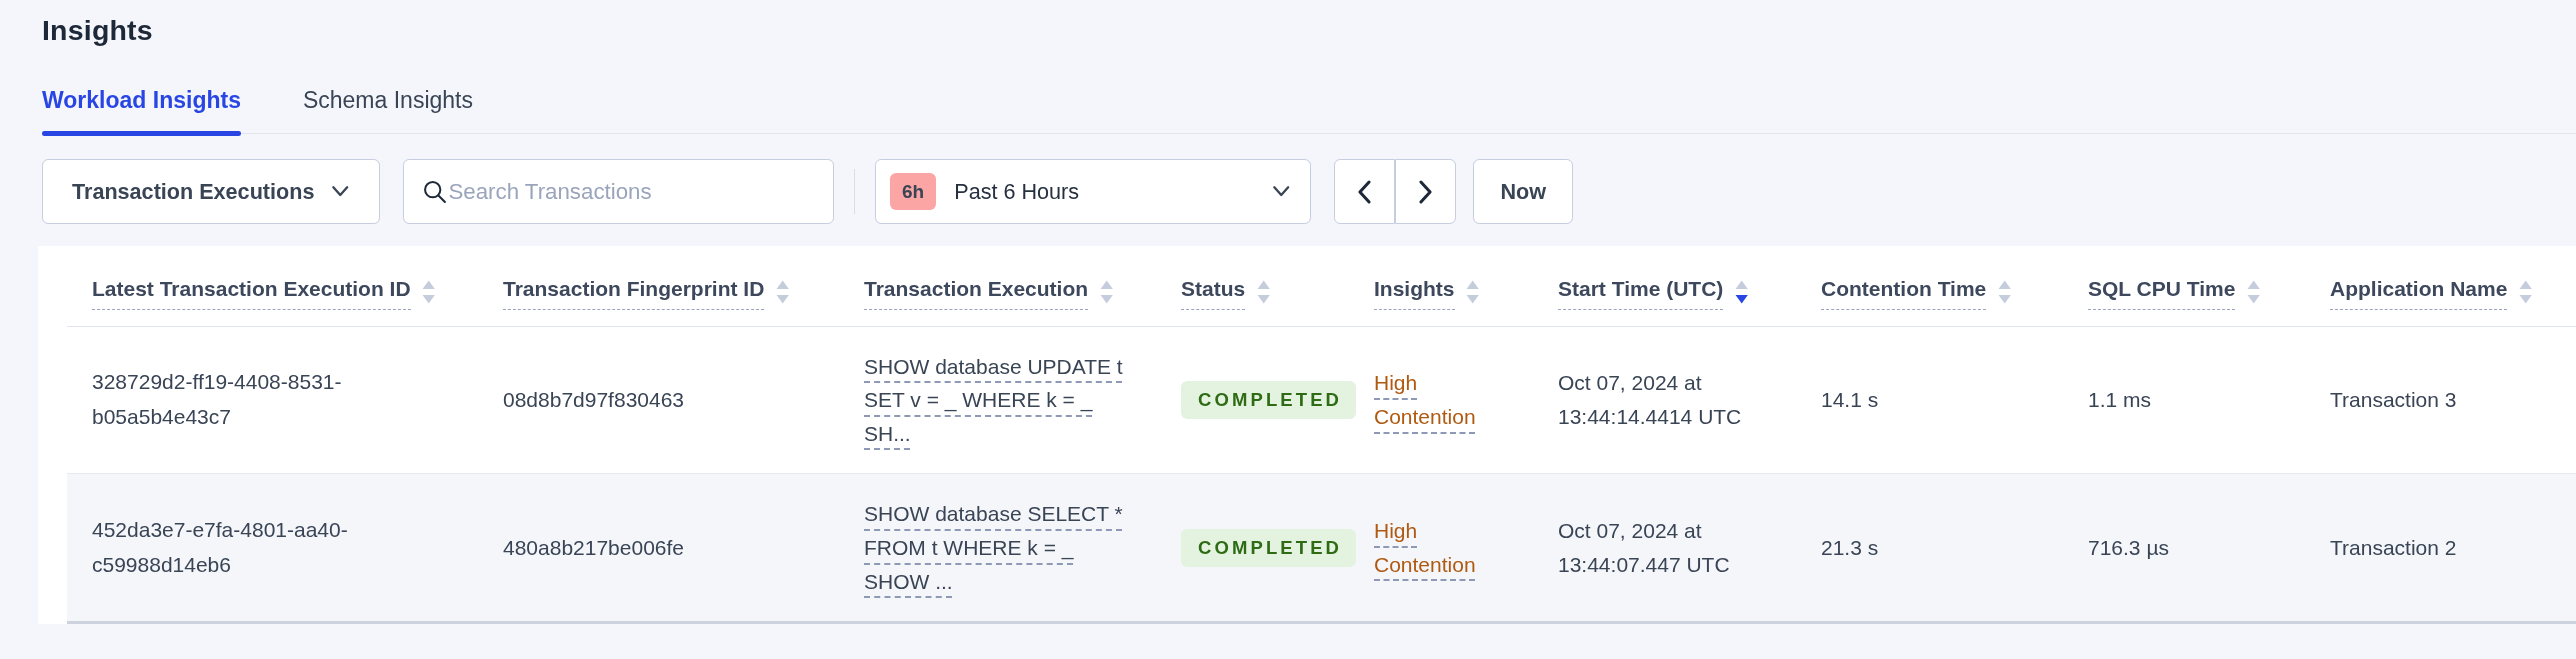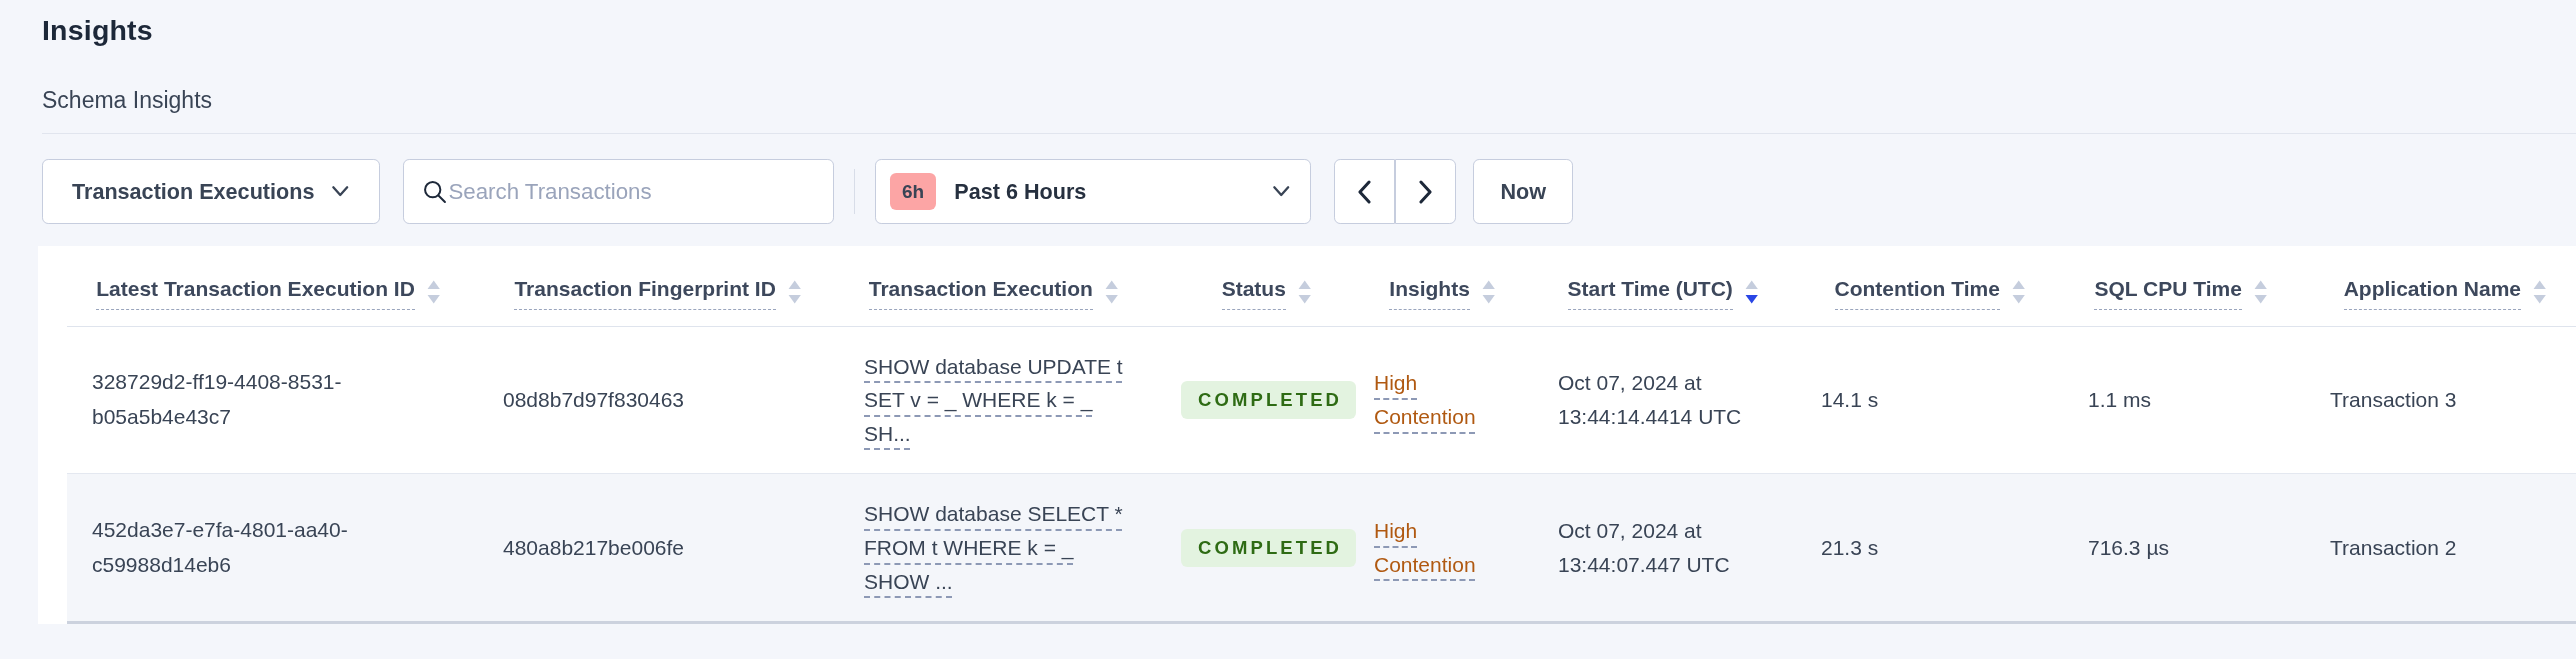--- a/index.html
+++ b/index.html
@@ -55,21 +55,21 @@
   .v-divider { width:1.5px; height:45px; background:#d8dde8; margin:0 20px; }
 
   .timepicker {
     width:436px; height:65px; background:#fff; border:1.5px solid #c6cdde; border-radius:6.2px;
     display:flex; align-items:center; padding:0 20px 0 14px; gap:18.5px; cursor:pointer;
   }
   .time-chip {
     background:#fca5a5; color:#394455; border-radius:6.2px;
     font-size:19px; font-weight:700; padding:7.7px 11.6px;
   }
-  .time-label { font-size:21.6px; font-weight:700; color:#26303f; flex:1; }
+  .time-label { font-size:21.6px; font-weight:400; color:#26303f; flex:1; }
 
   .range-arrows { display:flex; margin-left:23px; }
   .arrow-btn {
     width:61px; height:65px; background:#fff; border:1.5px solid #c6cdde;
     display:flex; align-items:center; justify-content:center; cursor:pointer;
   }
   .arrow-btn.prev { border-radius:6.2px 0 0 6.2px; border-right-width:0.8px; }
   .arrow-btn.next { border-radius:0 6.2px 6.2px 0; border-left-width:0.8px; }
   .arrow-btn svg polyline { fill:none; stroke:#1d2839; stroke-width:4; stroke-linecap:round; stroke-linejoin:round; }
 
@@ -84,21 +84,21 @@
   }
   table { border-collapse:collapse; width:100%; table-layout:fixed; }
   col.c1{width:411px} col.c2{width:361px} col.c3{width:317px} col.c4{width:193px}
   col.c5{width:184px} col.c6{width:263px} col.c7{width:267px} col.c8{width:242px}
 
   thead th {
     text-align:left; font-size:21px; font-weight:700; color:#3d485c;
     padding:20px 15.4px 15.4px 25px; border-bottom:1.5px solid #dfe4ed; cursor:pointer;
     vertical-align:top;
   }
-  .th-inner { display:flex; align-items:flex-start; justify-content:flex-end; padding-right:21.6px; }
+  .th-inner { display:flex; align-items:flex-start; justify-content:flex-start; padding-right:21.6px; }
   .th-label { border-bottom:1.5px dashed #9aa5bd; padding-bottom:7.7px; line-height:1.2; }
   .sort-icon { flex:0 0 auto; margin-left:10.8px; margin-top:1.5px; }
   .sort-icon .tri { fill:#c5cddd; }
   .sort-icon.sorted-desc .tri-down { fill:#2946e5; }
 
   tbody td {
     font-size:21px; color:#394455; padding:23px 15.4px 23px 25px;
     vertical-align:middle; line-height:1.6; border-top:1.5px solid #e4e8f0;
   }
   tbody tr:first-child td { border-top:none; }
@@ -125,20 +125,23 @@
 <body>
 
 <div class="page">
 
   <div class="page-header">
     <div class="page-title">Insights</div>
   </div>
 
   <div class="tabs">
     <div class="tabs-inner">
+      <div class="tab active">
+        <span>Workload Insights</span>
+      </div>
       <div class="tab">
         <span>Schema Insights</span>
       </div>
     </div>
     <div class="tabs-rule"></div>
   </div>
 
   <div class="toolbar">
 
     <button class="btn">

